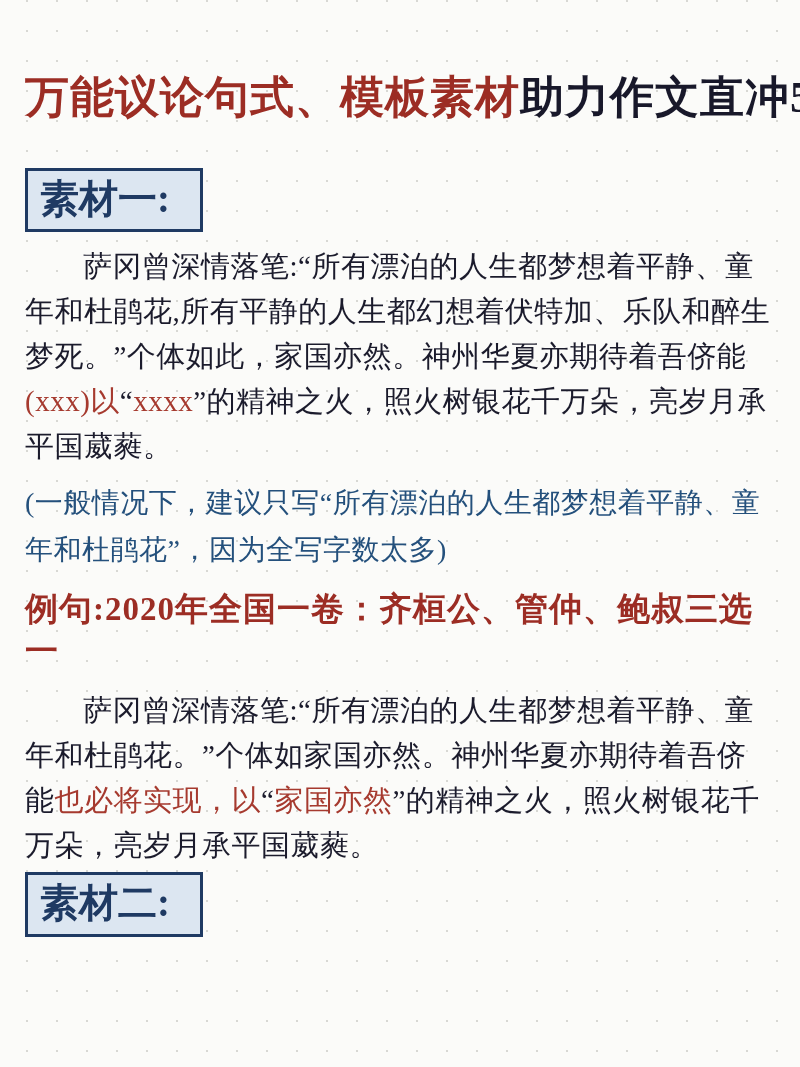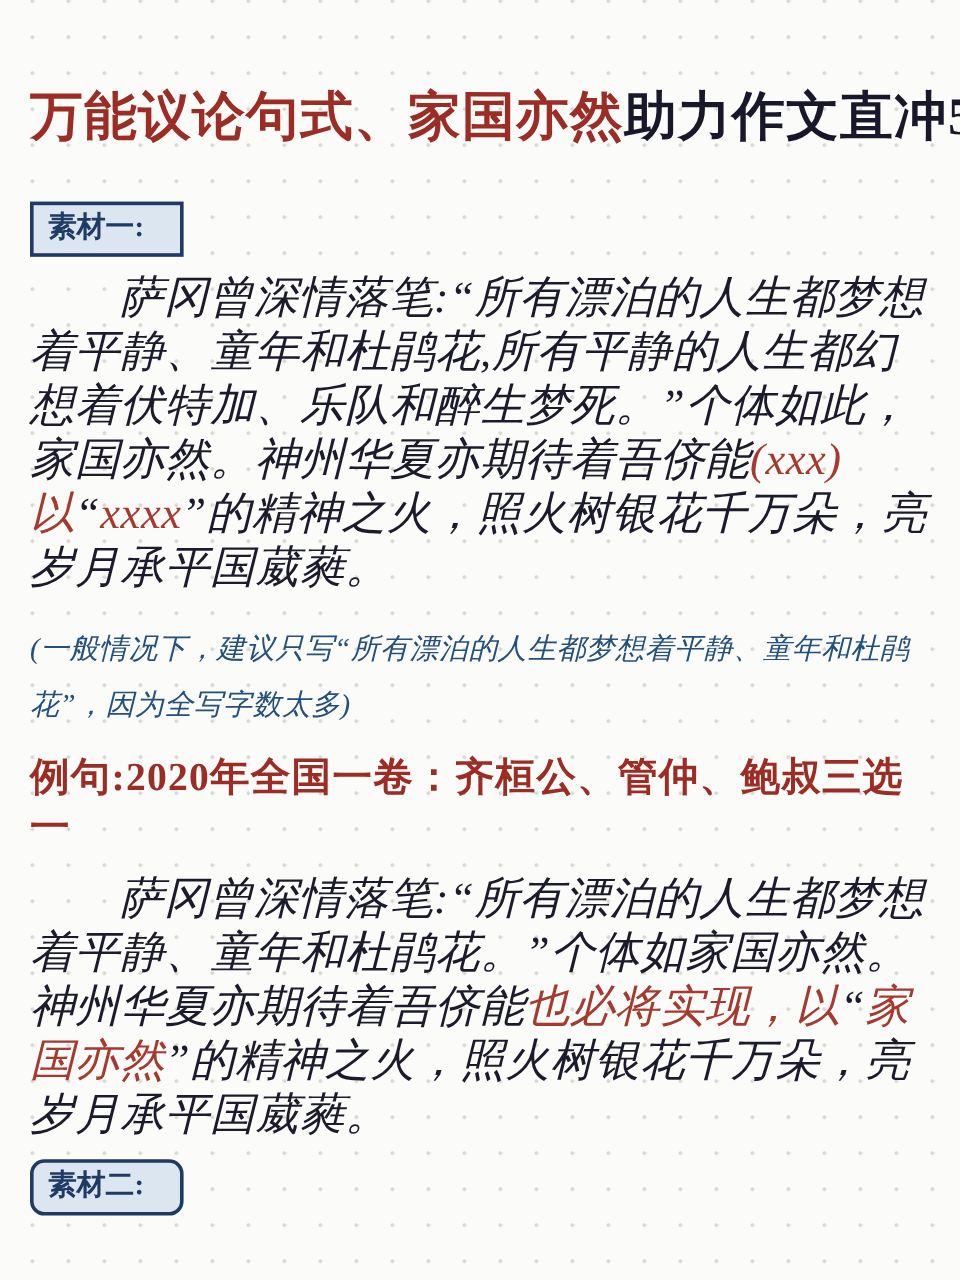--- a/index.html
+++ b/index.html
@@ -30,63 +30,61 @@
   }
   .title .title-red { color: #9c2d24; }
   .title .title-dark { color: #18182a; }
 
   .material-box {
     display: inline-block;
     background: #dce6f1;
     border: 3px solid #1f3a63;
     padding: 5px 30px 7px 12px;
     margin-top: 14px;
-    font-size: 24px;
+    font-size: 39px;
     font-weight: bold;
     color: #1f3a63;
     line-height: 1.2;
   }
 
   .para {
     margin: 12px 0 0 0;
-    font-size: 37px;
+    font-size: 29px;
     line-height: 45px;
     color: #1b1b2c;
     text-indent: 2em;
     letter-spacing: 0.5px;
-    font-style: italic;
   }
   .red-inline { color: #a63a2f; }
 
   .note {
-    margin: 22px 0 0 0;
-    font-size: 24px;
+    margin: 10px 0 0 0;
+    font-size: 28px;
     line-height: 47px;
     color: #24507c;
     letter-spacing: 0.5px;
-    font-style: italic;
   }
 
   .example-heading {
     margin: 16px 0 16px 0;
     font-size: 33px;
     font-weight: bold;
     color: #9c2d24;
     letter-spacing: 1px;
     line-height: 1.25;
   }
 
-  .tight { margin-top: 14px; border-radius: 12px; }
+  .tight { margin-top: 4px; }
 </style>
 </head>
 <body>
 
 <div class="page">
 
-  <h1 class="title"><span class="title-red">万能议论句式、家国亦然</span><span class="title-dark">助力作文直冲55+!</span></h1>
+  <h1 class="title"><span class="title-red">万能议论句式、模板素材</span><span class="title-dark">助力作文直冲55+!</span></h1>
 
   <div class="material-box">
     <span>素材一:</span>
   </div>
 
   <p class="para"><span>萨冈曾深情落笔:“所有漂泊的人生都梦想着平静、童年和杜鹃花,所有平静的人生都幻想着伏特加、乐队和醉生梦死。”个体如此，家国亦然。神州华夏亦期待着吾侪能</span><span class="red-inline">(xxx)以</span><span>“</span><span class="red-inline">xxxx</span><span>”的精神之火，照火树银花千万朵，亮岁月承平国葳蕤。</span></p>
 
   <p class="note">(一般情况下，建议只写“所有漂泊的人生都梦想着平静、童年和杜鹃花”，因为全写字数太多)</p>
 
   <h2 class="example-heading">例句:2020年全国一卷：齐桓公、管仲、鲍叔三选一</h2>

